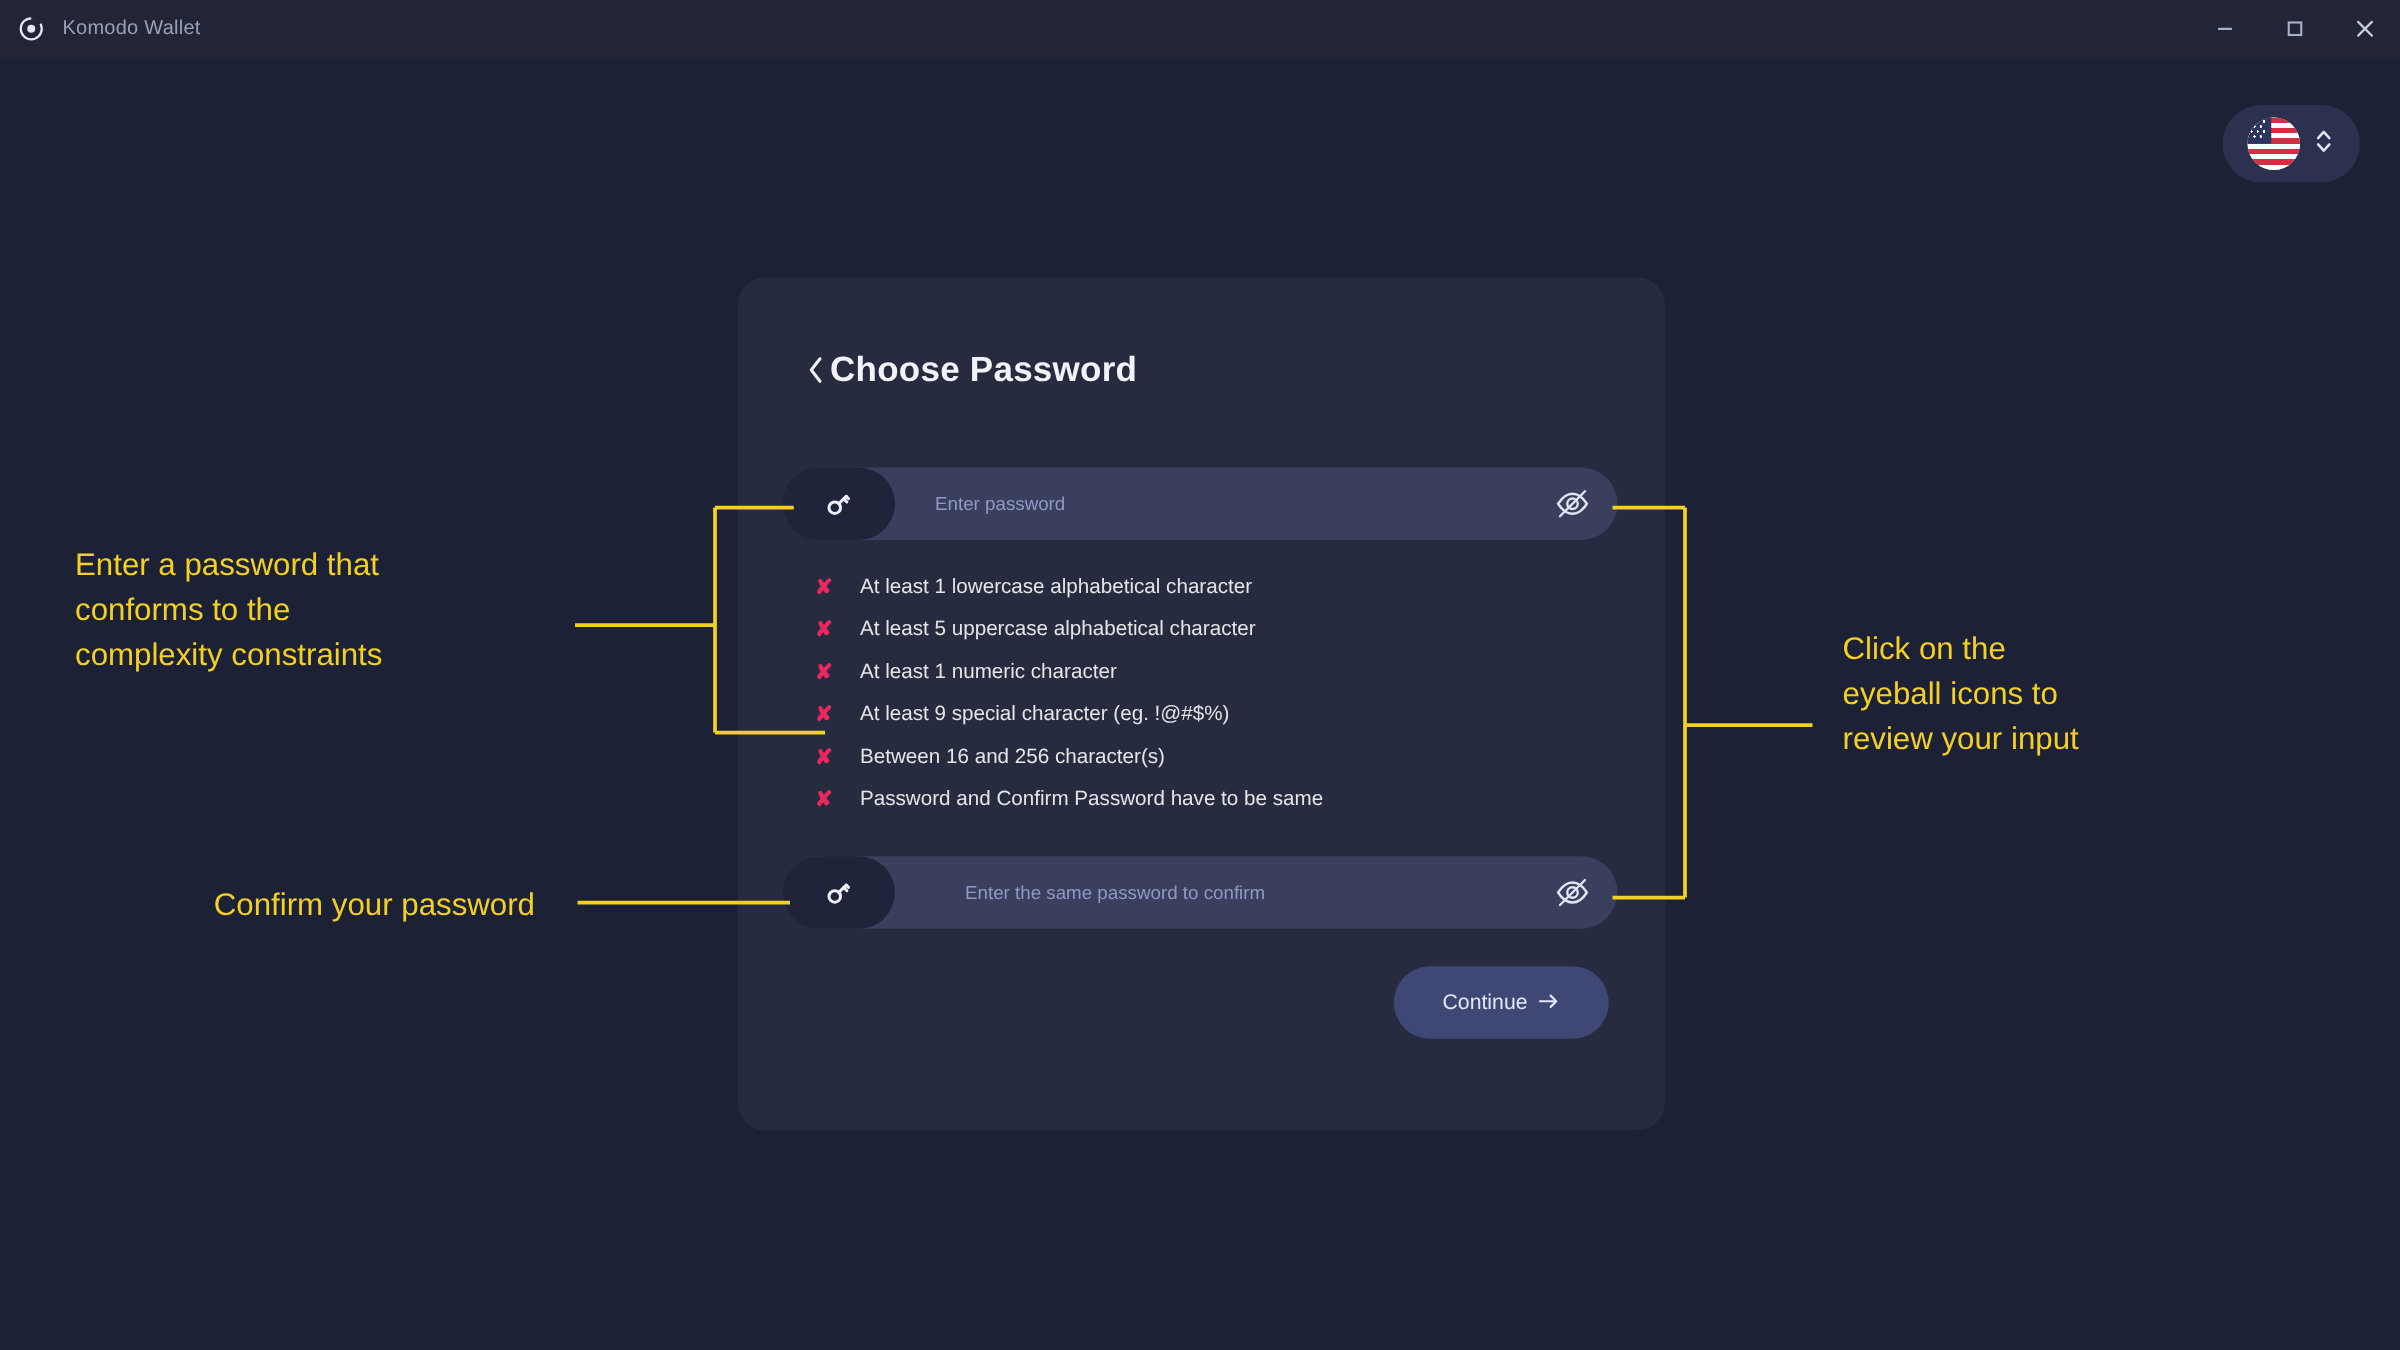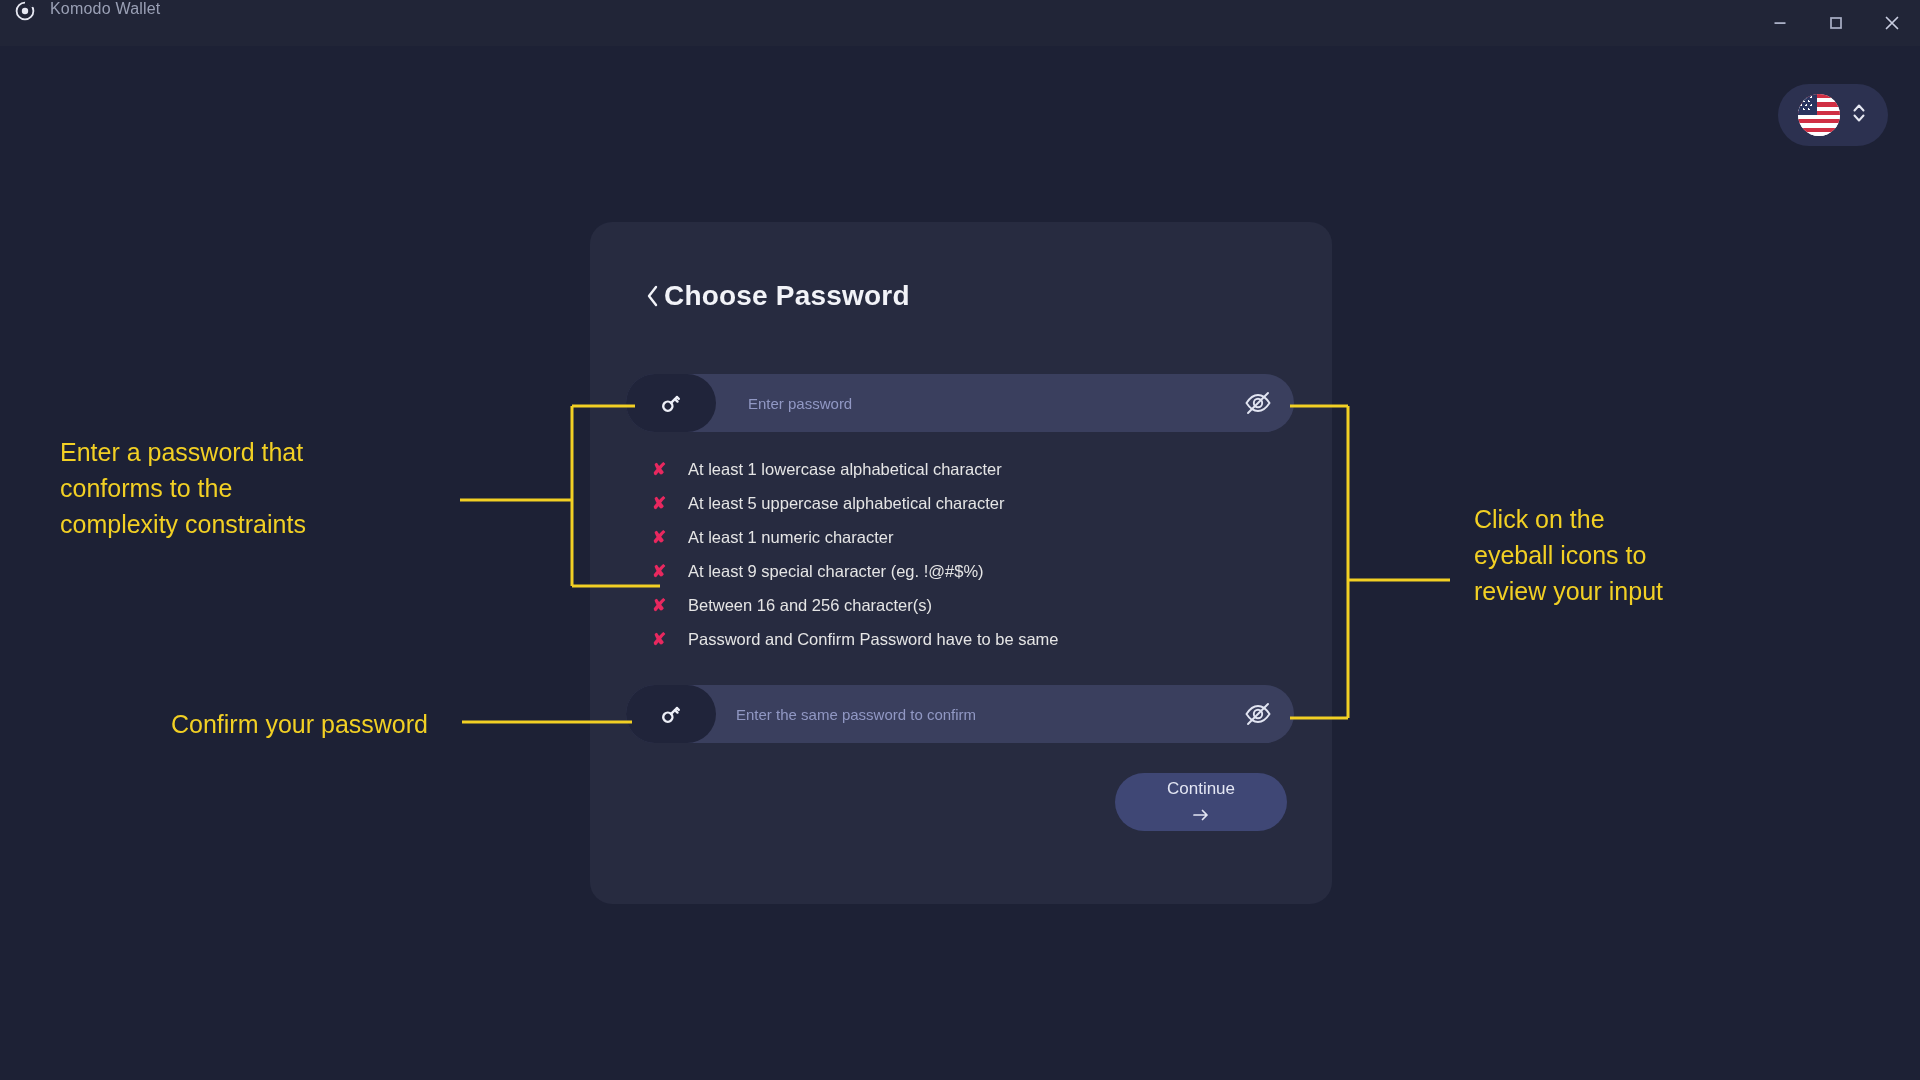--- a/index.html
+++ b/index.html
@@ -8,21 +8,21 @@
     background:#1d2135;
     font-family:"Liberation Sans", sans-serif;
     overflow:hidden;
   }
   #stage { position:relative; width:1920px; height:1080px; background:#1d2135; }
 
   
   .titlebar {
     position:absolute; top:0; left:0; width:1920px; height:46px;
     background:#212537;
-    display:flex; align-items:flex-start;
+    display:flex; align-items:center;
   }
   .tb-logo { margin-left:14px; width:22px; height:22px; display:flex; align-items:center; justify-content:center; }
   .tb-title {
     margin-left:14px; font-size:16px; color:#9aa0b5; letter-spacing:.2px;
   }
   .tb-spacer { flex:1; }
   .tb-btn {
     width:56px; height:46px; display:flex; align-items:center; justify-content:center;
   }
   .tb-btn svg { display:block; }
@@ -65,21 +65,21 @@
   }
   .back-chev { width:22px; height:30px; display:flex; align-items:center; justify-content:center; }
   .card-title { font-size:28px; font-weight:bold; color:#f2f3f8; letter-spacing:.2px; }
 
   
   .field {
     position:absolute; left:36px; width:668px; height:58px;
     background:#3a3f5e; border-radius:29px; display:flex; align-items:center;
   }
   .field.pw { top:152px;gap:12px; }
-  .field.cf { top:463px; }
+  .field.cf { top:463px;gap:36px; }
   .field-icon {
     width:90px; height:58px; border-radius:29px; background:#20243a; flex:none;
     display:flex; align-items:center; justify-content:center;
   }
   .field-input {
     flex:1; background:transparent; border:0; outline:none;
     font-family:"Liberation Sans", sans-serif; font-size:15px; color:#d7daea;
     padding-left:20px;
   }
   .field-input::placeholder { color:#9198c4; opacity:1; }
@@ -90,21 +90,20 @@
   .rule { display:flex; align-items:center; height:34px; }
   .rule-x { width:36px; font-size:17px; font-weight:bold; color:#e8285f; flex:none; }
   .rule-t { font-size:16.5px; color:#e5e5e5; white-space:nowrap; }
 
   
   .continue {
     position:absolute; left:525px; top:551px; width:172px; height:58px;
     border-radius:29px; background:#3f4775; border:0; cursor:pointer;
     display:flex; align-items:center; justify-content:center; gap:8px;
     font-family:"Liberation Sans", sans-serif;
-    flex-direction:column;
   }
   .continue-label { font-size:17px; color:#e3e6f3; }
 
   
   .anno { position:absolute; color:#f2d024; font-size:25px; line-height:36px; white-space:pre-line; }
   #anno-left-1 { left:60px; top:434px; width:368px; }
   #anno-left-2 { left:60px; top:706px; width:368px; text-align:right; }
   #anno-right-1 { left:1474px; top:501px; width:320px; text-align:left; }
 
   .lines { position:absolute; inset:0; pointer-events:none; }

